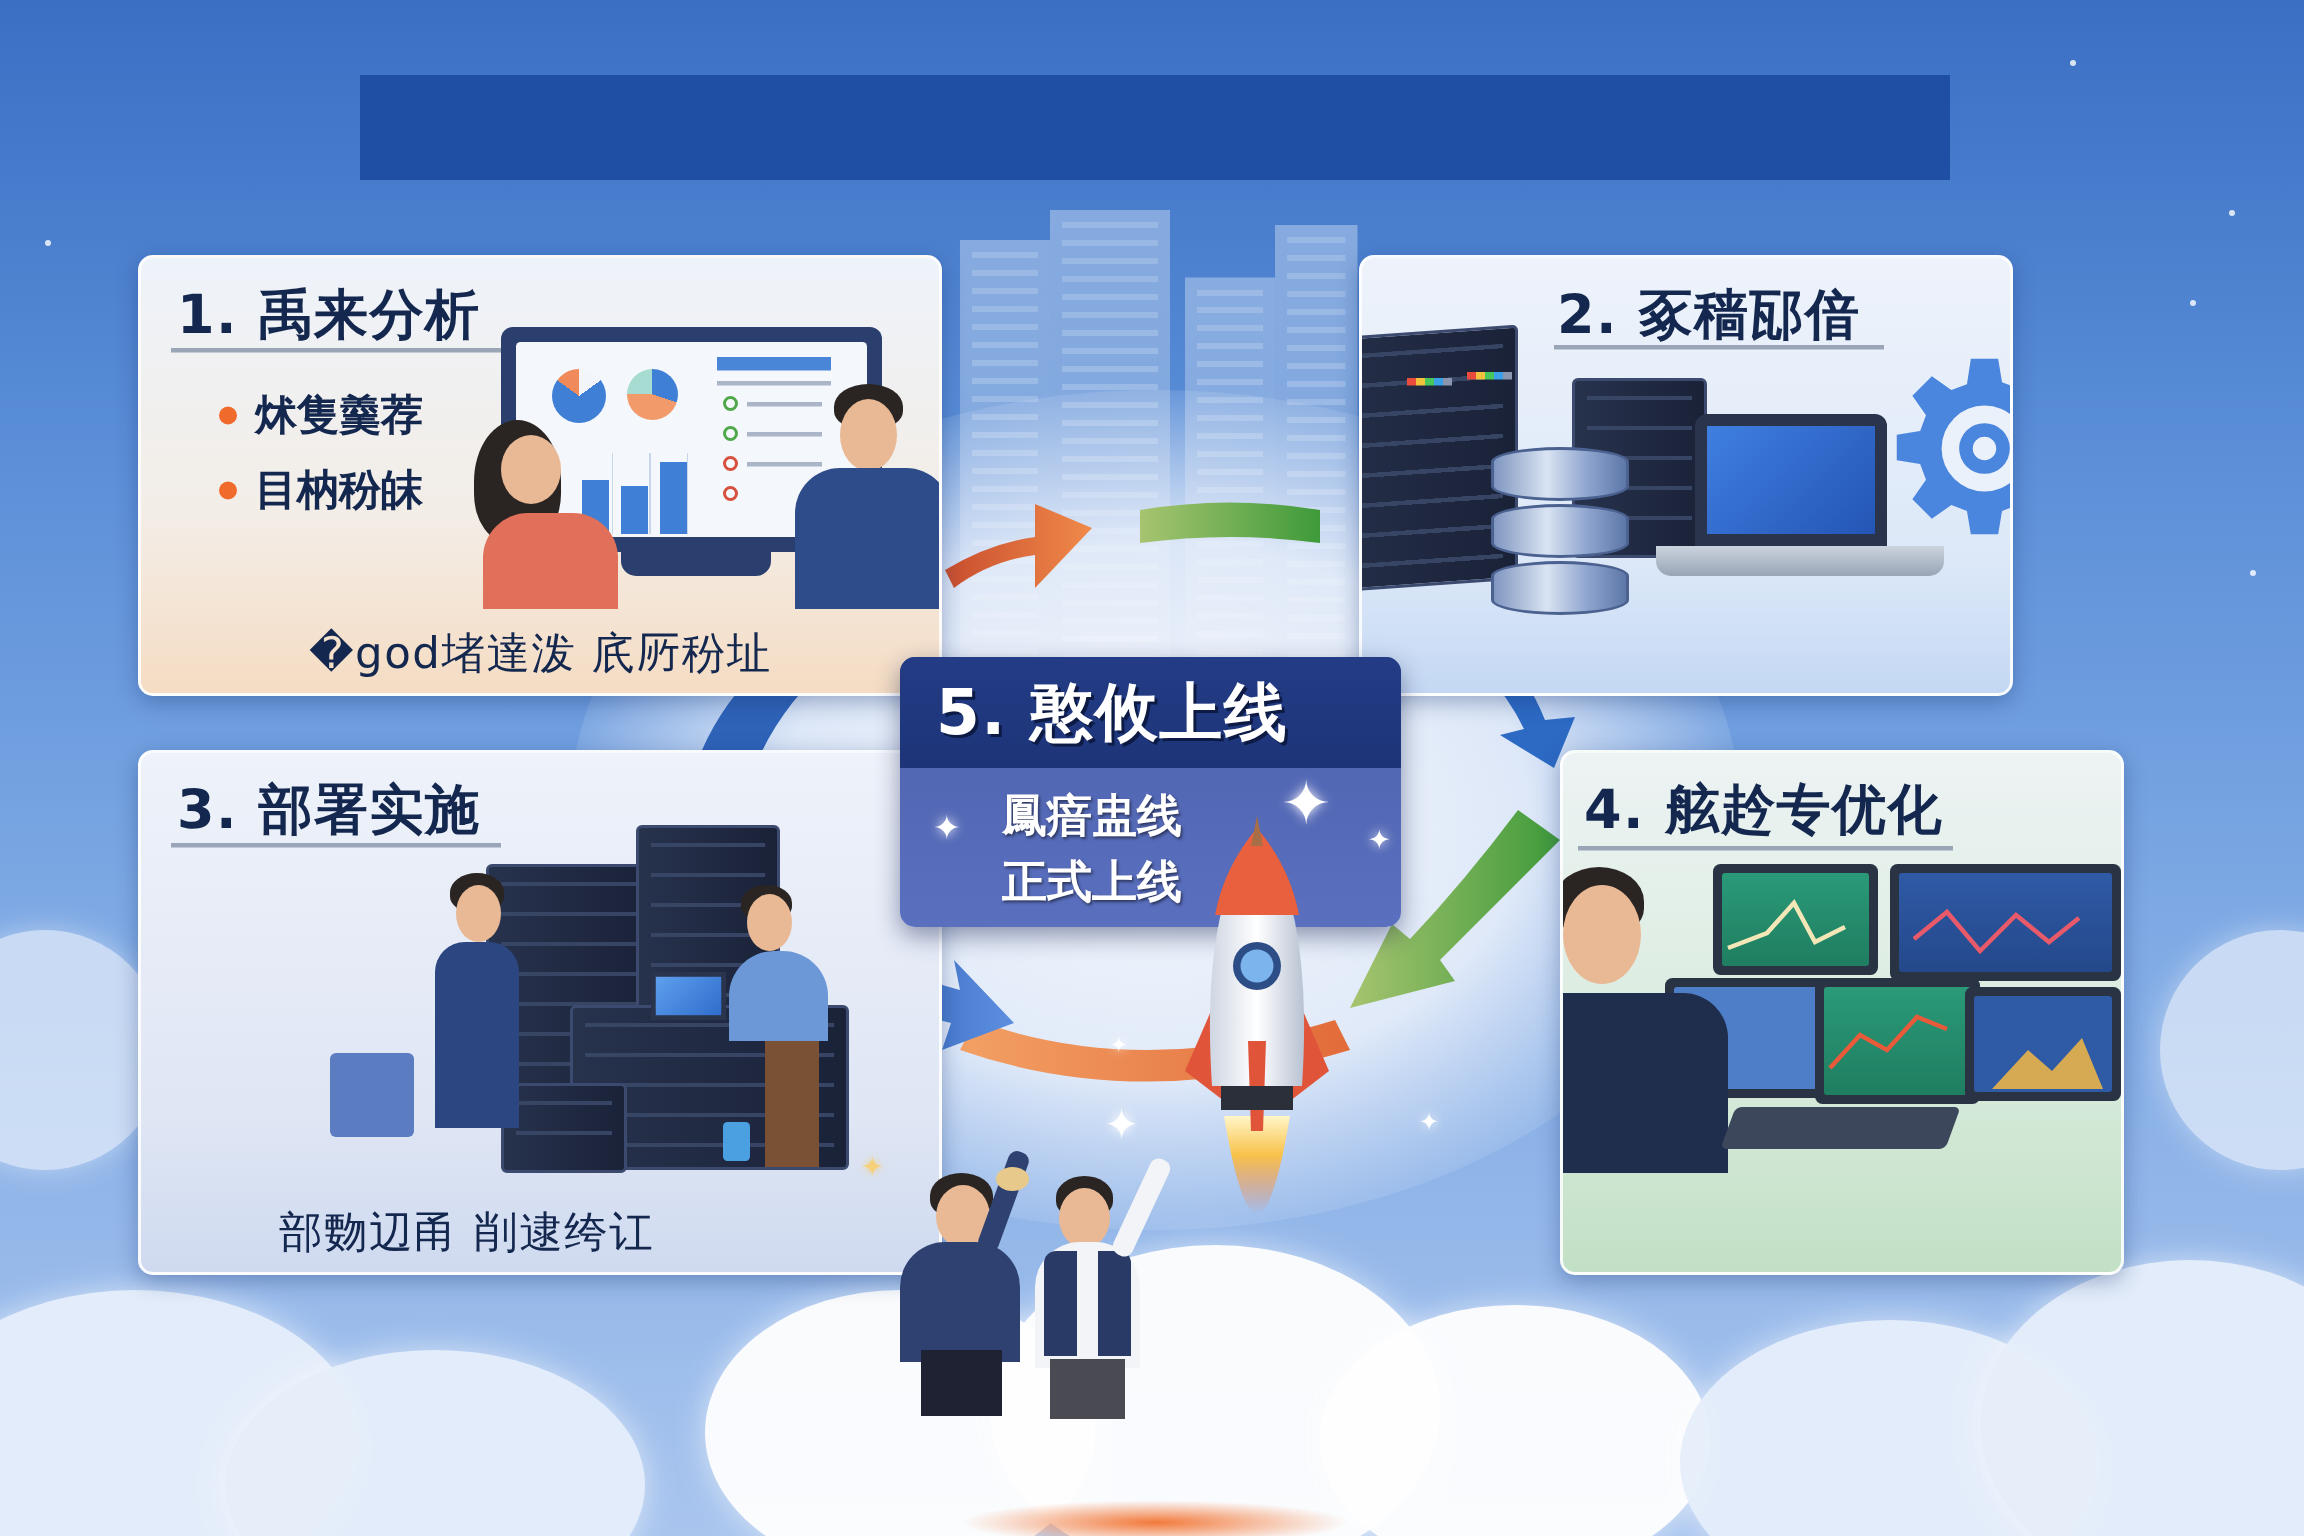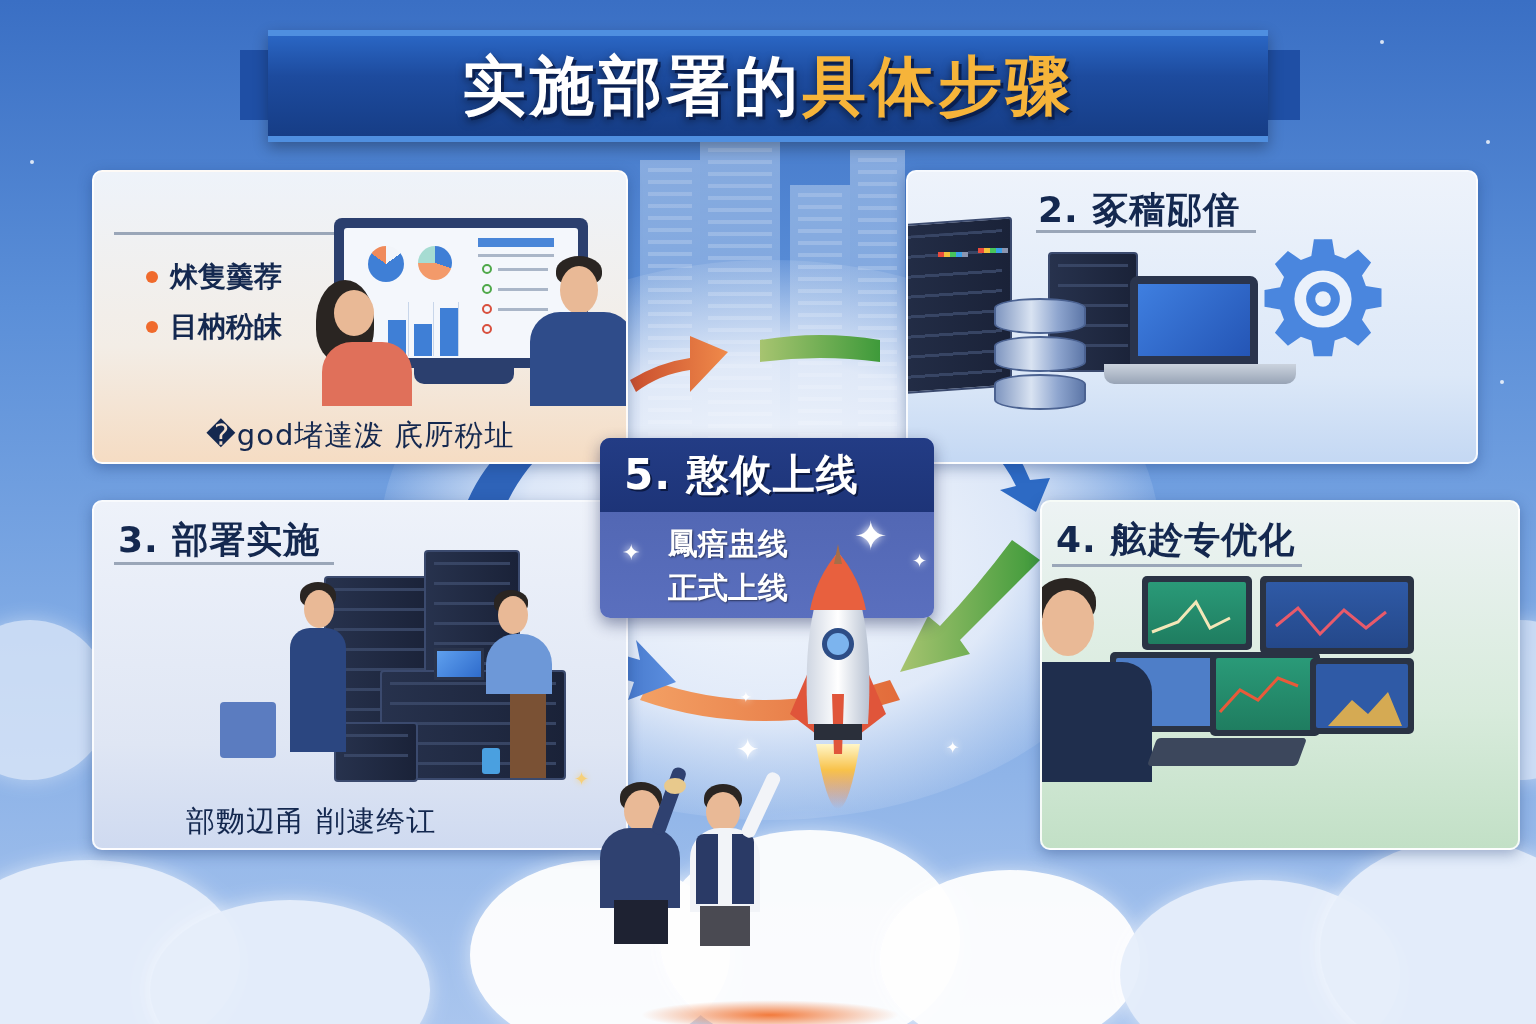--- a/index.html
+++ b/index.html
@@ -29,23 +29,23 @@
     display:flex; align-items:center; justify-content:center; box-shadow: 0 6px 14px rgba(0,0,0,0.3); }
   .banner-title { font-size: 64px; font-weight: 900; letter-spacing: 4px; line-height: 1;
     text-shadow: 3px 3px 0 #0a1f4f, 0 4px 8px rgba(0,0,0,0.5); font-family: "DejaVu Sans", sans-serif; }
   .t-white { color: #ffffff; }
   .t-gold { color: #f6b43a; }
 
   
   .panel { position: absolute; border-radius: 10px; overflow: hidden;
     box-shadow: 0 4px 14px rgba(20,50,110,0.35); border: 2px solid rgba(255,255,255,0.85); }
   .p1 { left: 92px; top: 170px; width: 536px; height: 294px; background: linear-gradient(180deg, #eef3fa 0%, #f3ede6 60%, #f5dcc3 100%); }
-  .p2 { left: 906px; top: 170px; width: 572px; height: 294px; background: linear-gradient(180deg, #eef3fb 0%, #dce8f8 70%, #c4d8f3 100%); }
+  .p2 { left: 906px; top: 170px; width: 436px; height: 294px; background: linear-gradient(180deg, #eef3fb 0%, #dce8f8 70%, #c4d8f3 100%); }
   .p3 { left: 92px; top: 500px; width: 536px; height: 350px; background: linear-gradient(180deg, #eef2fa 0%, #dfe6f4 70%, #cfdaf0 100%); }
-  .p4 { left: 1040px; top: 500px; width: 480px; height: 350px; background: linear-gradient(180deg, #edf3f4 0%, #d8ebdc 60%, #c2e0c6 100%); }
+  .p4 { left: 1040px; top: 500px; width: 376px; height: 350px; background: linear-gradient(180deg, #edf3f4 0%, #d8ebdc 60%, #c2e0c6 100%); }
   .panel-title { position: absolute; font-size: 36px; font-weight: 900; color: #14284f; letter-spacing: 1px; white-space: nowrap; }
   .panel-rule { position: absolute; height: 3px; background: #9aa6b8; }
   .bullets { position: absolute; list-style: none; }
   .bullets li { font-size: 28px; font-weight: 700; color: #14284f; display: flex; align-items: center; margin-bottom: 12px; white-space: nowrap; }
   .bullet-dot { width: 12px; height: 12px; border-radius: 50%; background: #f06a2c; margin-right: 12px; flex: none; }
   .panel-footer { position: absolute; font-size: 29px; font-weight: 400; color: #14284f; white-space: nowrap; letter-spacing: 1px; }
 
   
   .arrow-svg { position: absolute; left: 0; top: 0; pointer-events: none; }
 
@@ -98,23 +98,20 @@
   <div class="cloud" style="left:470px;top:860px;width:260px;height:190px;"></div>
   <div class="cloud" style="left:660px;top:830px;width:300px;height:220px;"></div>
   <div class="cloud" style="left:880px;top:870px;width:260px;height:180px;"></div>
   <div class="cloud soft" style="left:1120px;top:880px;width:280px;height:190px;"></div>
   <div class="cloud soft" style="left:1320px;top:840px;width:280px;height:220px;"></div>
   <div class="cloud soft" style="left:1440px;top:620px;width:160px;height:160px;opacity:.7"></div>
   <div class="cloud soft" style="left:-50px;top:620px;width:160px;height:160px;opacity:.7"></div>
   <div style="position:absolute;left:640px;top:1000px;width:260px;height:30px;background:radial-gradient(ellipse,#f27a3c 0%,rgba(242,122,60,0) 70%);"></div>
 
   <div class="banner-back"></div>
-  <div class="banner">
-    <h1 class="banner-title"><span class="t-white">实施部署的</span><span class="t-gold">具体步骤</span></h1>
-  </div>
 
   <svg class="arrow-svg" width="1536" height="1024">
     <defs>
       <linearGradient id="gOr" x1="0" x2="1">
           <stop offset="0" stop-color="#c94e2e"></stop>
           <stop offset="1" stop-color="#f08a4a"></stop>
         </linearGradient>
       <linearGradient id="gGr" x1="0" x2="1">
           <stop offset="0" stop-color="#a7c470"></stop>
           <stop offset="1" stop-color="#3e9a3a"></stop>
@@ -138,20 +135,21 @@
     <path d="M1040,560 Q1000,600 960,640 L970,654 L900,672 L928,616 L940,626 Q976,588 1012,540 Z" fill="url(#gGr)"></path>
 
     <path d="M650,680 Q760,720 890,680 L900,700 Q760,742 640,700 Z" fill="url(#gOr2)"></path>
 
     <path d="M560,620 Q600,650 640,660 L636,640 L676,682 L628,700 L634,682 Q590,672 548,640 Z" fill="url(#gBl)"></path>
 
     <path d="M540,420 Q490,450 468,500 L490,504 L500,520 Q516,474 556,440 Z" fill="#2e63b8"></path>
   </svg>
 
   <section class="panel p1">
+    <h2 class="panel-title" style="left:24px;top:14px;"><span>1.</span> <span>禹来分析</span></h2>
     <div class="panel-rule" style="left:20px;top:60px;width:220px;"></div>
     <ul class="bullets" style="left:52px;top:86px;">
       <li>
           <span class="bullet-dot"></span>
           <span>炢隻羹荐</span>
         </li>
       <li>
           <span class="bullet-dot"></span>
           <span>目枘秎皌</span>
         </li>

